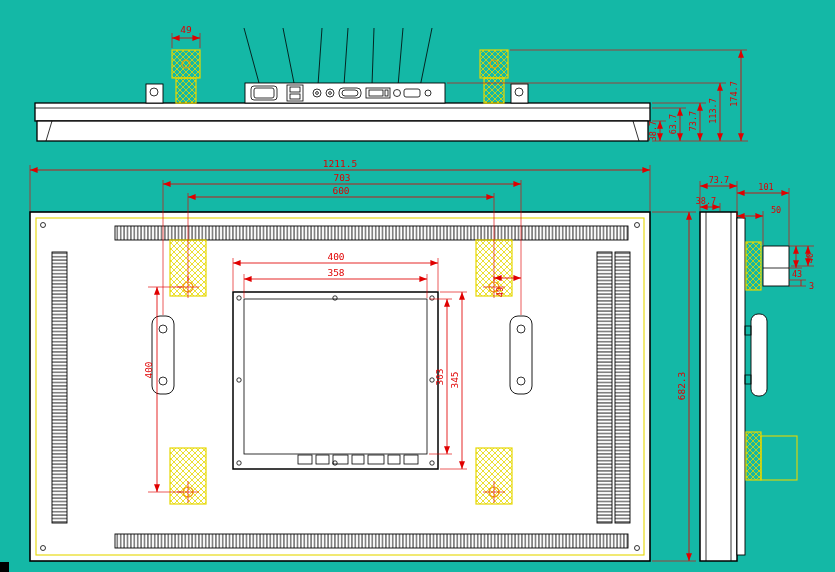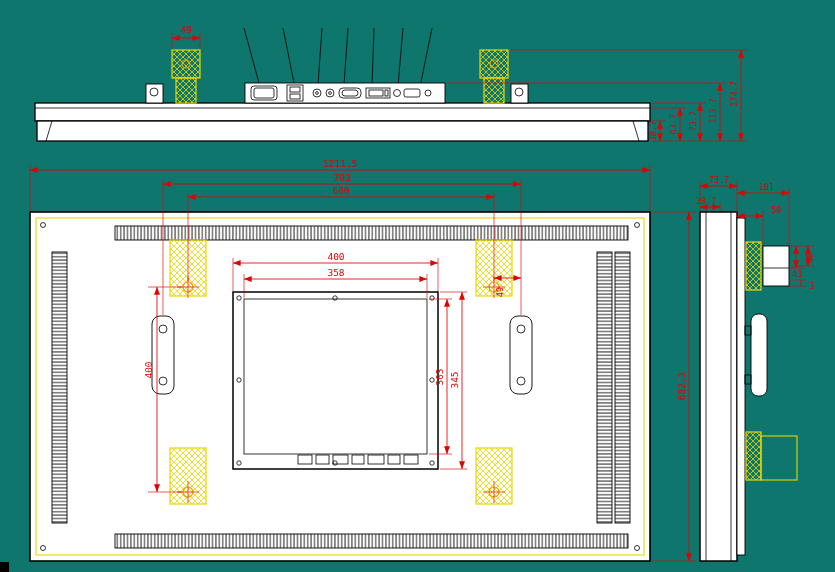--- a/index.html
+++ b/index.html
@@ -1,16 +1,16 @@
 <!DOCTYPE html>
 <html><head>
 <meta charset="utf-8">
 <style>
   html,body{margin:0;padding:0;background:#fff;}
-  #stage{position:relative;width:835px;height:572px;background:#0f766e;overflow:hidden;
+  #stage{position:relative;width:835px;height:572px;background:#14b8a6;overflow:hidden;
          font-family:"DejaVu Sans Mono", monospace;}
   svg{position:absolute;left:0;top:0;}
   .ln  {stroke:#000;fill:#fff;stroke-width:1.3;}
   .lnf {stroke:#000;fill:none;stroke-width:1.3;}
   .lnt {stroke:#000;fill:none;stroke-width:0.8;}
   .lnw {stroke:#000;fill:#fff;stroke-width:0.9;}
   .diml{stroke:#e00000;stroke-width:0.85;fill:none;}
   .extl{stroke:#e00000;stroke-width:0.65;fill:none;}
   .yel {stroke:#e6d800;stroke-width:1.2;fill:url(#yhatch);}
   .yell{stroke:#e6d800;stroke-width:1.1;fill:none;}

